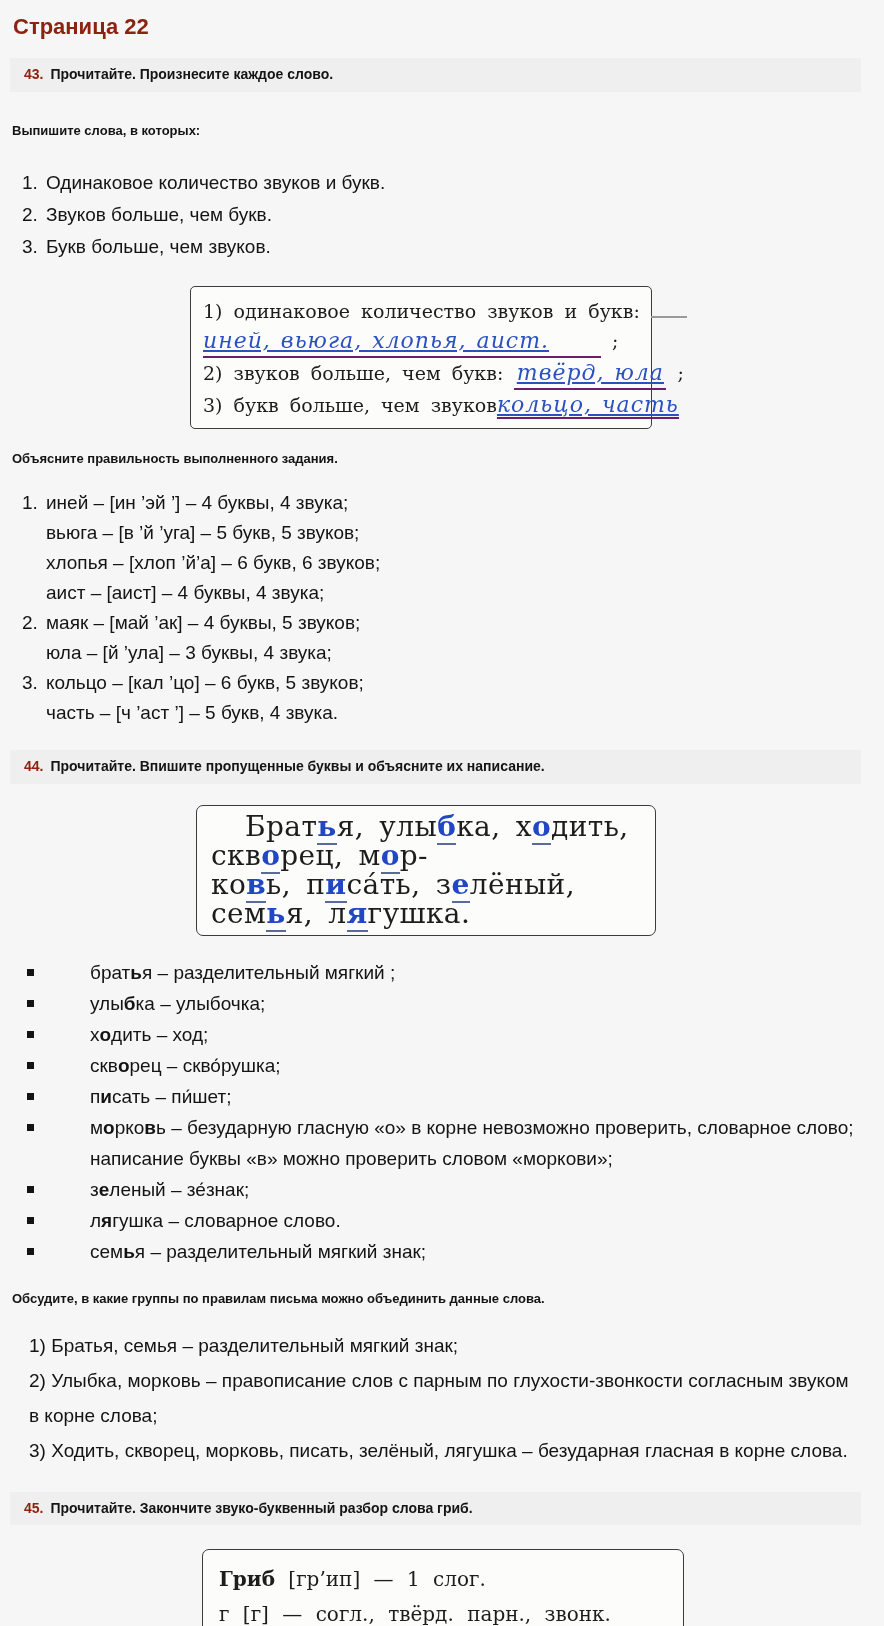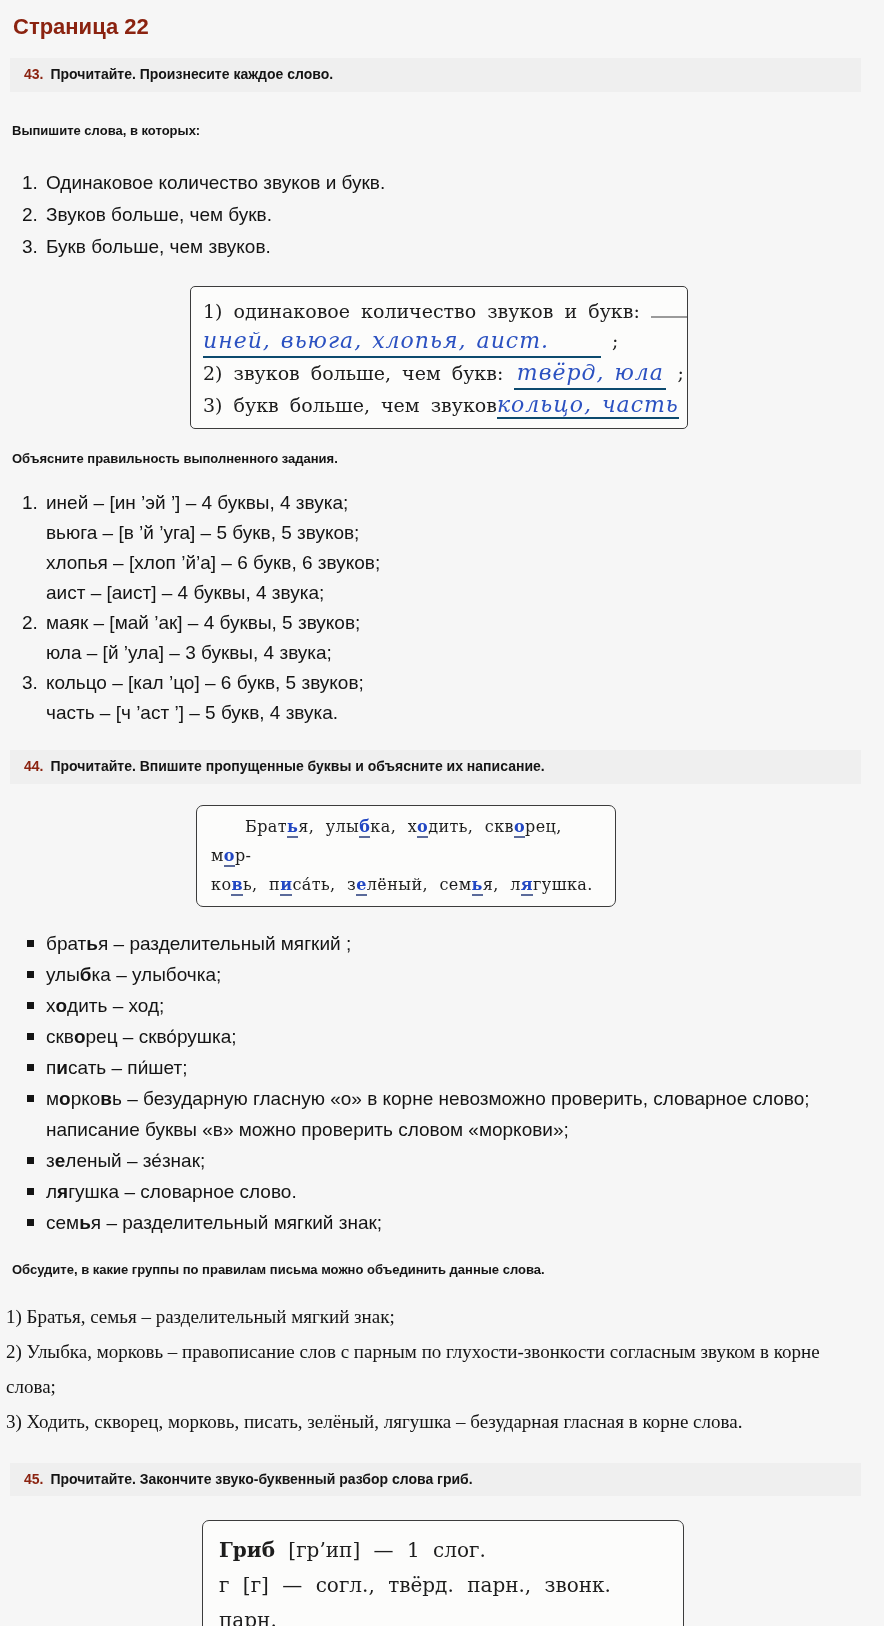--- a/index.html
+++ b/index.html
@@ -34,78 +34,78 @@
 
   
   .tasklist{margin:29px 0 0 22px;font-size:19px;}
   .trow{display:flex;line-height:32px;}
   .trow .tnum{width:24px;flex:none;}
 
   
   .abox{
     box-sizing:border-box;
     margin:23px 0 0 190px;
-    width:498px;
+    width:462px;
     border:1px solid #3c3c3c;border-radius:5px;
     background:#fcfcfb;
     padding:9px 12px 8px 12px;
     font-family:"DejaVu Serif","Liberation Serif",serif;
     font-size:19px;line-height:30px;
     word-spacing:5px;
     color:#1d1d1d;
   }
   .abox .row{white-space:nowrap;}
   .hw{
     font-family:"DejaVu Serif","Liberation Serif",serif;
     font-style:italic;
     color:#2b51c1;
     font-size:22px;
     letter-spacing:1px;
     word-spacing:2px;
   }
-  .u{border-bottom:2px solid #0c4a6e;}
+  .u{border-bottom:2px solid #701a75;text-decoration:underline;}
   .ushort{display:inline-block;width:36px;border-bottom:2px solid #9a9a9a;}
   .w-full{display:inline-block;width:398px;}
   .w-mid{display:inline-block;width:152px;text-align:center;}
 
   
   .alist{margin:22px 0 0 22px;font-size:19px;}
   .arow{display:flex;line-height:30px;}
   .arow .anum{width:24px;flex:none;}
 
   
   .wbox{
     box-sizing:border-box;
     margin:21px 0 0 196px;
-    width:420px;
+    width:460px;
     border:1px solid #3c3c3c;border-radius:7px;
     background:#fcfcfb;
     padding:6px 14px 7px 14px;
     font-family:"DejaVu Serif","Liberation Serif",serif;
-    font-size:16px;line-height:29px;
+    font-size:28px;line-height:29px;
     word-spacing:6px;letter-spacing:.4px;
     color:#1d1d1d;
   }
   .wbox .row1{text-indent:34px;}
   .hl{
     color:#2247c3;font-weight:bold;
     border-bottom:2px solid #5a6a9a;
   }
   .b{font-weight:bold;}
 
   
   .blist{margin:21px 23px 0 27px;font-size:19px;}
-  .bullet-row{display:flex;line-height:31px;}
+  .bullet-row{display:flex;line-height:31px;gap:44px;}
   .bullet-row .sq{
     flex:none;width:7px;height:7px;background:#141414;
     margin:12px 12px 0 0;
   }
 
   
-  .groups{margin:22px 23px 0 6px;font-size:19px;line-height:35px;font-family:Liberation Serif, serif;}
+  .groups{margin:22px 23px 0 29px;font-size:19px;line-height:35px;}
 
   
   .pbox{
     box-sizing:border-box;
     margin:24px 0 0 202px;
     width:482px;
     border:1px solid #3c3c3c;border-radius:7px;
     background:#fcfcfb;
     padding:12px 16px 12px 16px;
     font-family:"DejaVu Serif","Liberation Serif",serif;

